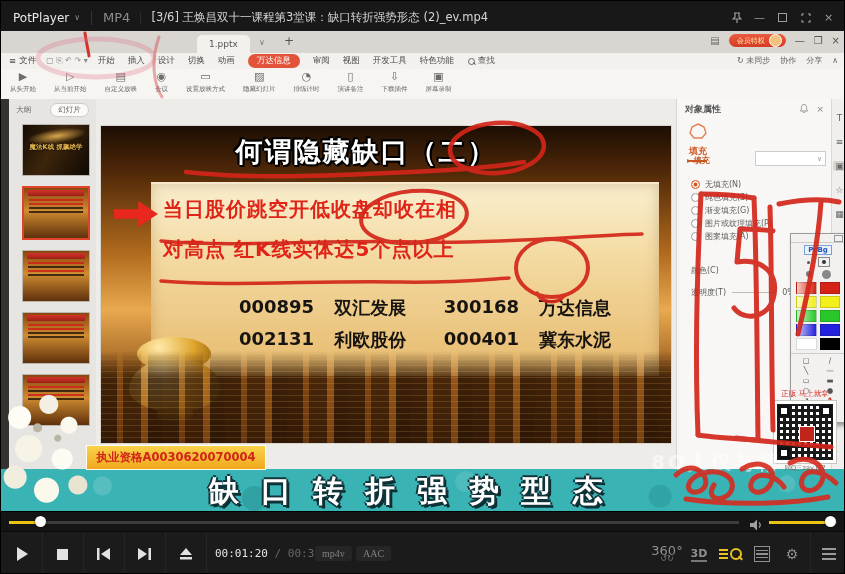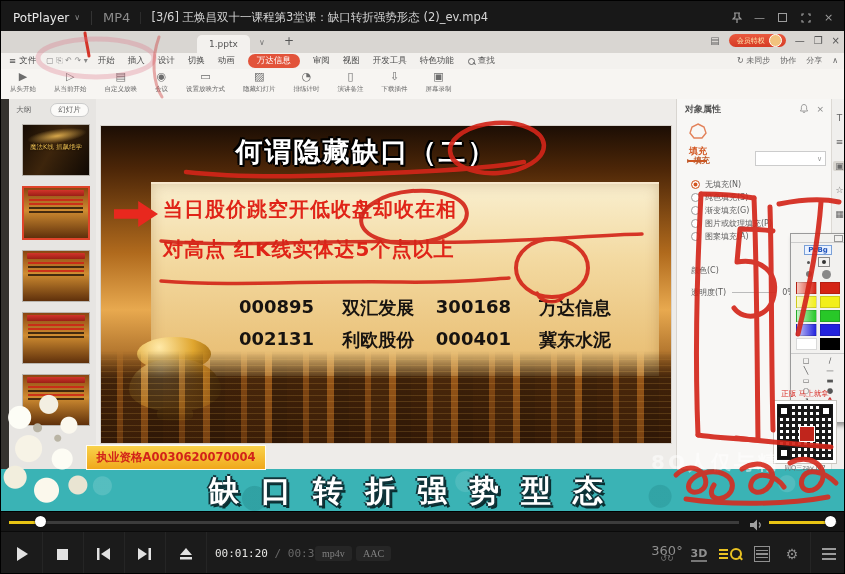--- a/index.html
+++ b/index.html
@@ -49,21 +49,21 @@
   .tool{display:flex;flex-direction:column;align-items:center;padding:0 9px;color:#5a5a5a;}
   .tool-ic{font-size:11px;height:15px;color:#6d6d6d;}
   .tool-lb{font-size:6.5px;white-space:nowrap;color:#666;}
   
   .left-strip{position:absolute;left:0;top:68px;width:8px;height:412px;background:#35332f;}
   .thumb-panel{position:absolute;left:8px;top:68px;width:87px;height:412px;background:#e7e5e2;border-right:1px solid #cfccc7;}
   .thumb-head{height:22px;display:flex;align-items:center;justify-content:center;gap:19px;font-size:7.5px;color:#666;}
   .thumb-tab-pill{background:#fbfaf8;border:1px solid #ccc;border-radius:8px;padding:1px 7px;}
   .thumb{position:relative;margin:3px 6px 10px 13px;height:50px;border:1px solid #b9b5af;overflow:hidden;}
   .t-dark{background:linear-gradient(120deg,#160c04,#3d250c 45%,#0f0803);}
-  .t-dark .t-cap{position:absolute;left:0;right:0;top:18px;text-align:center;font-size:6.5px;font-weight:normal;
+  .t-dark .t-cap{position:absolute;left:0;right:0;top:18px;text-align:center;font-size:6.5px;font-weight:bold;
                  color:#e9bb4e;text-shadow:0 0 2px #000;white-space:nowrap;}
   .t-dark .swoosh{position:absolute;left:4px;top:4px;width:60px;height:14px;border-radius:50%;
                   background:radial-gradient(closest-side,rgba(255,200,90,.8),rgba(255,160,40,0));transform:rotate(-8deg);}
   .t-org{background:linear-gradient(#8a4511,#cf8c31 45%,#5f300b);}
   .t-org .bar{height:6px;margin:2px 4px 3px;background:linear-gradient(#d2342a,#9c1f16);border-radius:1px;}
   .t-org .rl{height:2px;margin:2px 5px;background:rgba(205,35,22,.85);}
   .t-org .bl{height:2px;margin:2px 5px;background:rgba(35,20,8,.8);}
   .t-sel{border:2px solid #e0442a;}
   
   .slide-area{position:absolute;left:95px;top:68px;width:580px;height:412px;background:#eeece9;}
@@ -73,21 +73,21 @@
       letter-spacing:2px;text-shadow:-2px 0 #000,2px 0 #000,0 -2px #000,0 2px #000,2px 2px #000,-2px -2px #000;}
   .inner-panel{position:absolute;left:50px;top:56px;width:508px;height:192px;
       background:linear-gradient(#f9efcf,#f3d9a0 40%,#e7ba6d);border-top:2px solid rgba(255,255,255,.65);
       box-shadow:inset 0 0 14px rgba(120,60,0,.25);}
   .red-arrow{position:absolute;left:13px;top:75px;width:44px;height:26px;background:#e8281e;
       clip-path:polygon(0 32%,55% 32%,55% 0,100% 50%,55% 100%,55% 68%,0 68%);}
   .red-l1{position:absolute;left:62px;top:70px;font-size:20px;font-weight:bold;color:#e02418;letter-spacing:1px;white-space:nowrap;}
   .red-l2{position:absolute;left:62px;top:110px;font-size:20px;font-weight:bold;color:#e02418;letter-spacing:1px;white-space:nowrap;}
   .stock-row{position:absolute;left:138px;width:372px;display:flex;justify-content:space-between;
              font-size:18px;font-weight:bold;color:#171310;white-space:nowrap;}
-  .stock-row .pair{display:flex;gap:28px;justify-content:flex-end;}
+  .stock-row .pair{display:flex;gap:20px;justify-content:flex-end;}
   .sr1{top:170px;} .sr2{top:202px;}
   .treasure{position:absolute;left:10px;bottom:4px;width:130px;height:120px;}
   .coins{position:absolute;left:26px;top:18px;width:74px;height:34px;border-radius:50%;
       background:radial-gradient(circle at 30% 30%,#ffe9a8,#e0a62f 60%,#a06a12);
       box-shadow:8px -6px 0 -14px #ffe9a8,-6px -4px 0 -16px #ffd87a;}
   .bowl{position:absolute;left:18px;top:40px;width:92px;height:52px;border-radius:50%/65% 65% 45% 45%;
       background:radial-gradient(circle at 35% 25%,#ffe9a8,#d99c2b 55%,#7a4d0c);}
   .bowl-foot{position:absolute;left:46px;top:88px;width:36px;height:14px;border-radius:40%;
       background:linear-gradient(#c8922a,#6e450a);}
   .skyline{position:absolute;left:0;bottom:0;width:100%;height:92px;opacity:.85;

